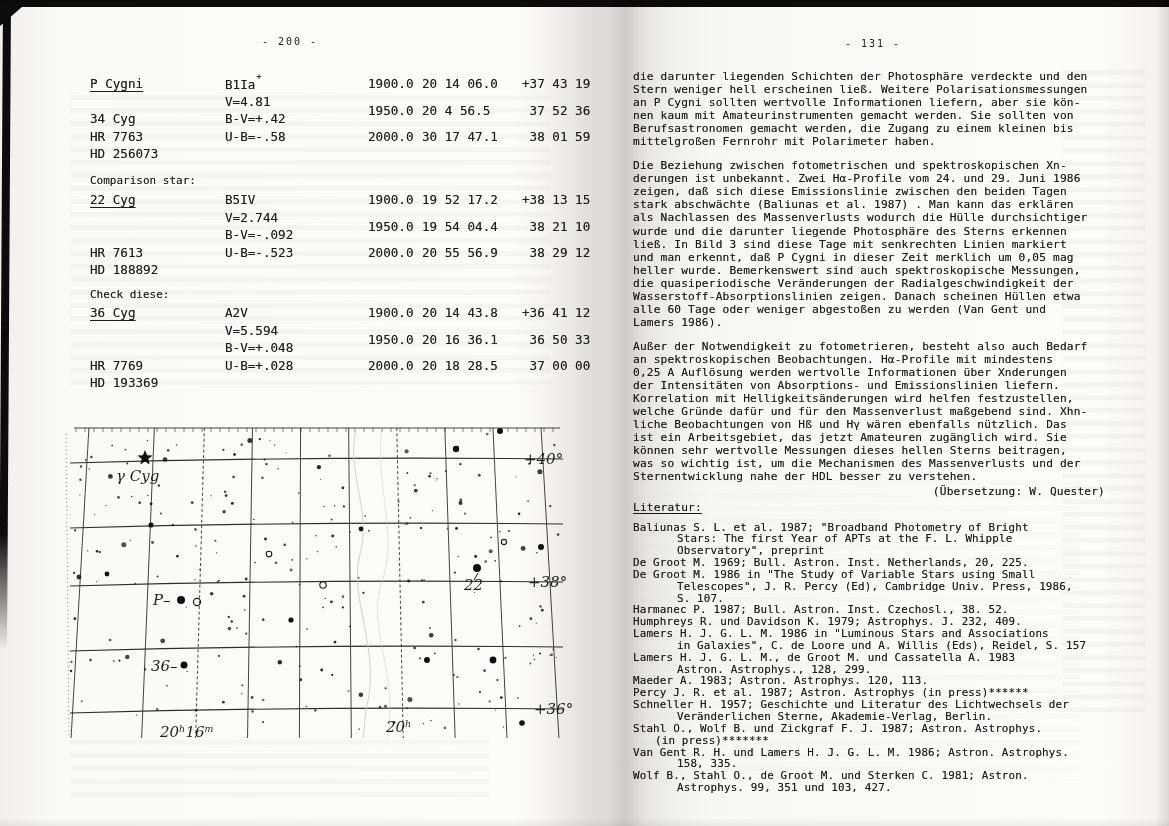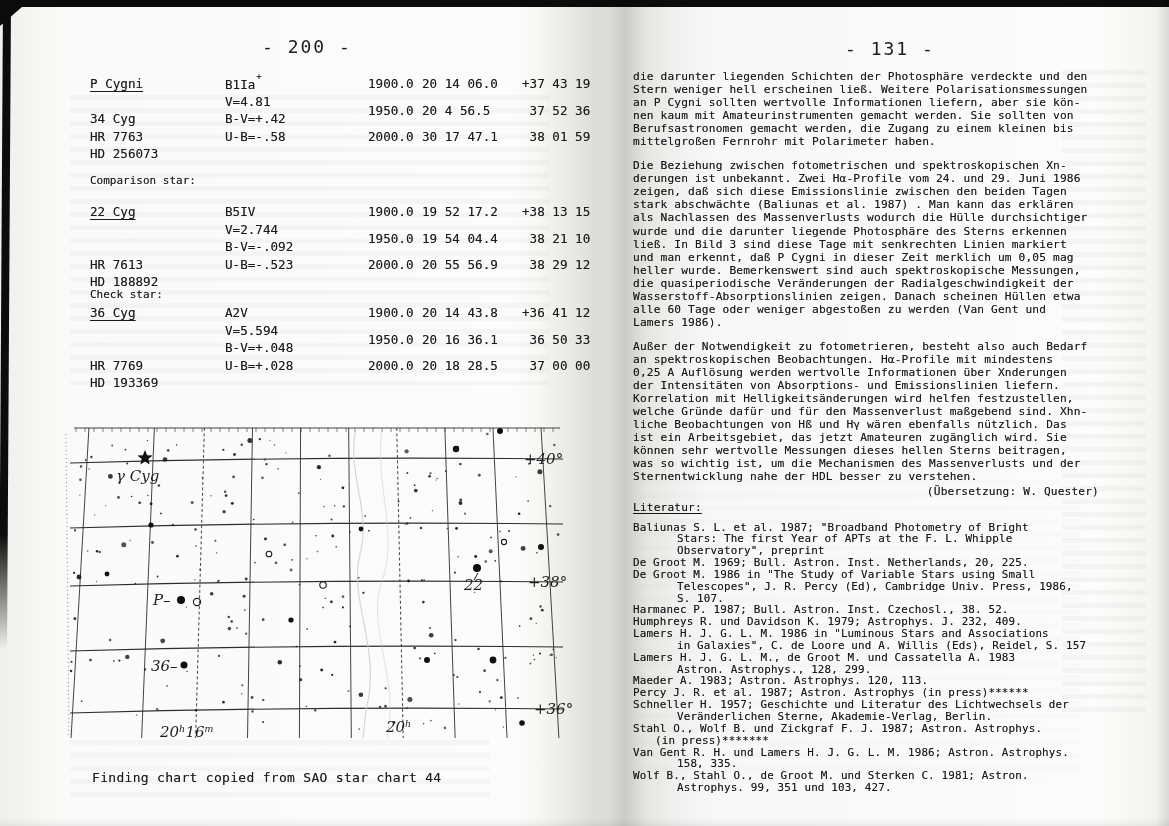--- a/index.html
+++ b/index.html
@@ -8,38 +8,38 @@
     font-family:"DejaVu Sans Mono",monospace;color:#1b1b1b;}
   .edge-top{position:absolute;left:0;top:0;width:1169px;height:7px;background:#0b0b0b;}
   .corner-tl{position:absolute;left:0;top:0;width:30px;height:26px;background:#0b0b0b;clip-path:polygon(0 0,100% 0,0 100%);}
   .edge-left{position:absolute;left:1px;top:5px;width:8px;height:645px;background:linear-gradient(to bottom,#0c0c0c 82%,rgba(12,12,12,0));transform:rotate(.35deg);}
   .gutter{position:absolute;left:540px;top:0;width:170px;height:826px;pointer-events:none;
     background:linear-gradient(to right,rgba(0,0,0,0) 0%,rgba(0,0,0,.07) 40%,rgba(0,0,0,.15) 50%,rgba(0,0,0,.05) 63%,rgba(0,0,0,0) 100%);}
   .edge-right{position:absolute;right:0;top:0;width:14px;height:826px;background:linear-gradient(to left,rgba(0,0,0,.10),rgba(0,0,0,0));}
   .edge-bottom{position:absolute;left:0;bottom:0;width:1169px;height:8px;background:linear-gradient(to top,rgba(0,0,0,.06),rgba(0,0,0,0));}
   .bleed{position:absolute;pointer-events:none;filter:blur(.7px);
     background:repeating-linear-gradient(to bottom,rgba(70,70,70,.075) 0 5px,rgba(0,0,0,0) 5px 13px);}
-  .pnum{position:absolute;font-size:18px;letter-spacing:2px;white-space:pre;}
+  .pnum{position:absolute;font-size:10px;letter-spacing:2px;white-space:pre;}
   
   .lp{position:absolute;left:90px;top:0;width:545px;}
   .blk{position:absolute;left:0;width:545px;height:92px;font-size:12.6px;}
   .blk div,.blk span{position:absolute;white-space:pre;text-shadow:0 0 .5px rgba(25,25,25,.5);}
   .sect{position:absolute;left:0;font-size:11px;white-space:pre;text-shadow:0 0 .5px rgba(25,25,25,.5);}
   .c1{left:0}.c2{left:135px}
   .r0{top:0}.r1{top:17.5px}.r2{top:35px}.r3{top:52.5px}.r4{top:70px}
   .e0{top:0}.e1{top:26.5px}.e2{top:52.5px}
   .ce{left:278px}.cr{left:332px}.cd{left:432px}
   .u{text-decoration:underline;text-underline-offset:3px;}
   .sp{font-size:9px;top:-5px;margin-left:1px;}
   .caption{position:absolute;left:92px;top:770px;font-size:13px;letter-spacing:.3px;white-space:pre;text-shadow:0 0 .5px rgba(25,25,25,.5);}
   
   .rp{position:absolute;left:633px;top:70px;width:474px;font-size:11.2px;line-height:13.05px;letter-spacing:.15px;color:#181818;}
   .rp .tline{white-space:pre;text-shadow:0 0 .45px rgba(25,25,25,.5);}
   .para{margin:0 0 11px 0;}
-  .credit{text-align:right;margin:2px 8px 0 0;white-space:pre;}
+  .credit{text-align:right;margin:2px 2px 0 0;white-space:pre;}
   .lith{margin-top:3px;text-decoration:underline;text-underline-offset:2px;white-space:pre;}
   .refs{margin-top:7px;font-size:10.9px;line-height:11.85px;}
   .refs .tline{white-space:pre;}
   .ind1{padding-left:44px;}
   .ind2{padding-left:22px;}
   
   #fc{position:absolute;left:60px;top:424px;}
   .gl{stroke:#2e2e2e;stroke-width:.9;fill:none;}
   .dec{stroke-width:1.05;}
   .dash{stroke-dasharray:3 2.4;}
@@ -70,34 +70,34 @@
       <div class="c2 r2">B-V=+.42</div>
       <div class="c1 r3">HR 7763</div>
       <div class="c2 r3">U-B=-.58</div>
       <div class="c1 r4">HD 256073</div>
       <div class="e0"><span class="ce">1900.0</span><span class="cr">20 14 06.0</span><span class="cd">+37 43 19</span></div>
       <div class="e1"><span class="ce">1950.0</span><span class="cr">20 4 56.5</span><span class="cd"> 37 52 36</span></div>
       <div class="e2"><span class="ce">2000.0</span><span class="cr">30 17 47.1</span><span class="cd"> 38 01 59</span></div>
     </div>
 
     <div class="sect" style="top:174px;">Comparison star:</div>
-    <div class="blk" style="top:204px;">
+    <div class="blk" style="top:192px;">
       <div class="c1 r0 u">22 Cyg</div>
       <div class="c2 r0"><span style="position:static">B5IV</span></div>
       <div class="c2 r1">V=2.744</div>
       <div class="c2 r2">B-V=-.092</div>
       <div class="c1 r3">HR 7613</div>
       <div class="c2 r3">U-B=-.523</div>
       <div class="c1 r4">HD 188892</div>
       <div class="e0"><span class="ce">1900.0</span><span class="cr">19 52 17.2</span><span class="cd">+38 13 15</span></div>
       <div class="e1"><span class="ce">1950.0</span><span class="cr">19 54 04.4</span><span class="cd"> 38 21 10</span></div>
       <div class="e2"><span class="ce">2000.0</span><span class="cr">20 55 56.9</span><span class="cd"> 38 29 12</span></div>
     </div>
 
-    <div class="sect" style="top:288px;">Check star:</div>
+    <div class="sect" style="top:288px;">Check diese:</div>
     <div class="blk" style="top:305px;">
       <div class="c1 r0 u">36 Cyg</div>
       <div class="c2 r0"><span style="position:static">A2V</span></div>
       <div class="c2 r1">V=5.594</div>
       <div class="c2 r2">B-V=+.048</div>
       <div class="c1 r3">HR 7769</div>
       <div class="c2 r3">U-B=+.028</div>
       <div class="c1 r4">HD 193369</div>
       <div class="e0"><span class="ce">1900.0</span><span class="cr">20 14 43.8</span><span class="cd">+36 41 12</span></div>
       <div class="e1"><span class="ce">1950.0</span><span class="cr">20 16 36.1</span><span class="cd"> 36 50 33</span></div>
@@ -439,21 +439,20 @@
       <line x1="414" y1="156" x2="418" y2="149" stroke="#1a1a1a" stroke-width="1"></line>
       <text x="404" y="166" class="hand big">22</text>
       <circle cx="124" cy="241" r="3.5" fill="#0e0e0e"></circle>
       <text x="91" y="247" class="hand big">36–</text>
       <text x="464" y="40" class="hand big">+40°</text>
       <text x="468" y="163" class="hand big">+38°</text>
       <text x="474" y="290" class="hand big">+36°</text>
       <text x="100" y="313" class="hand big">20ʰ16ᵐ</text>
       <text x="326" y="308" class="hand big">20ʰ</text>
     </svg>
-  <div class="caption">Finding chart copied from SAO star chart 44</div>
 
   <div class="pnum" style="left:845px;top:38px;">- 131 -</div>
 
   <div class="rp">
     <div class="para">
         <div class="tline">die darunter liegenden Schichten der Photosphäre verdeckte und den</div>
         <div class="tline">Stern weniger hell erscheinen ließ. Weitere Polarisationsmessungen</div>
         <div class="tline">an P Cygni sollten wertvolle Informationen liefern, aber sie kön-</div>
         <div class="tline">nen kaum mit Amateurinstrumenten gemacht werden. Sie sollten von</div>
         <div class="tline">Berufsastronomen gemacht werden, die Zugang zu einem kleinen bis</div>

